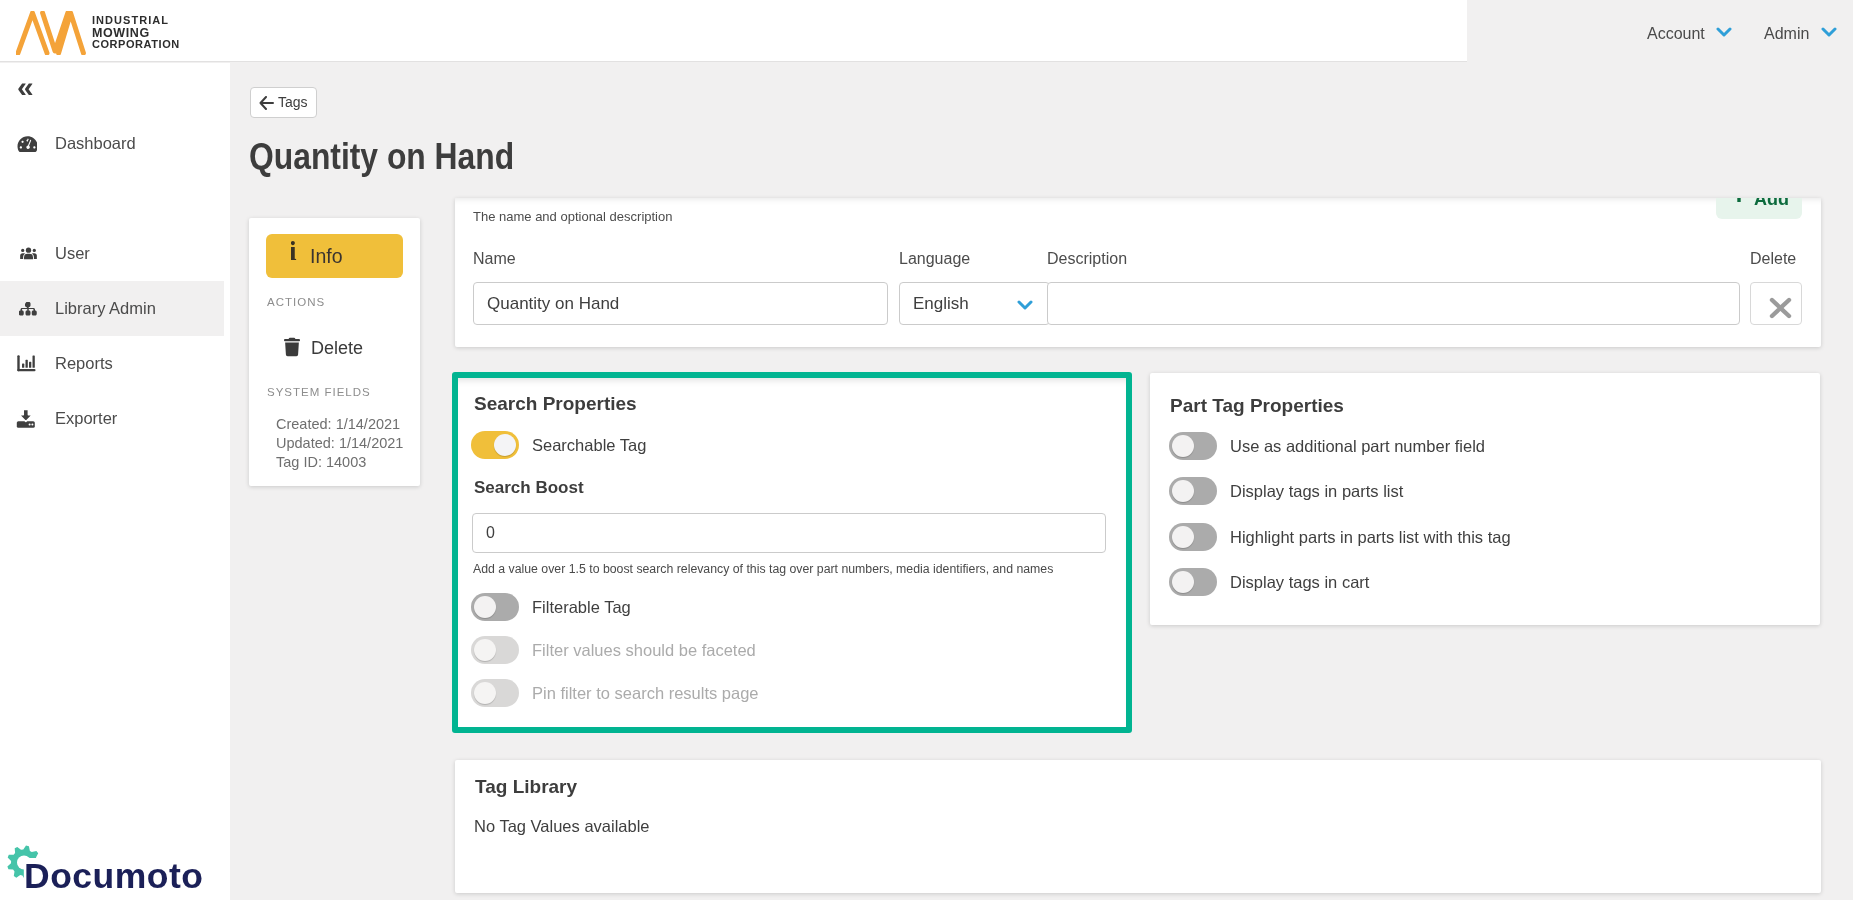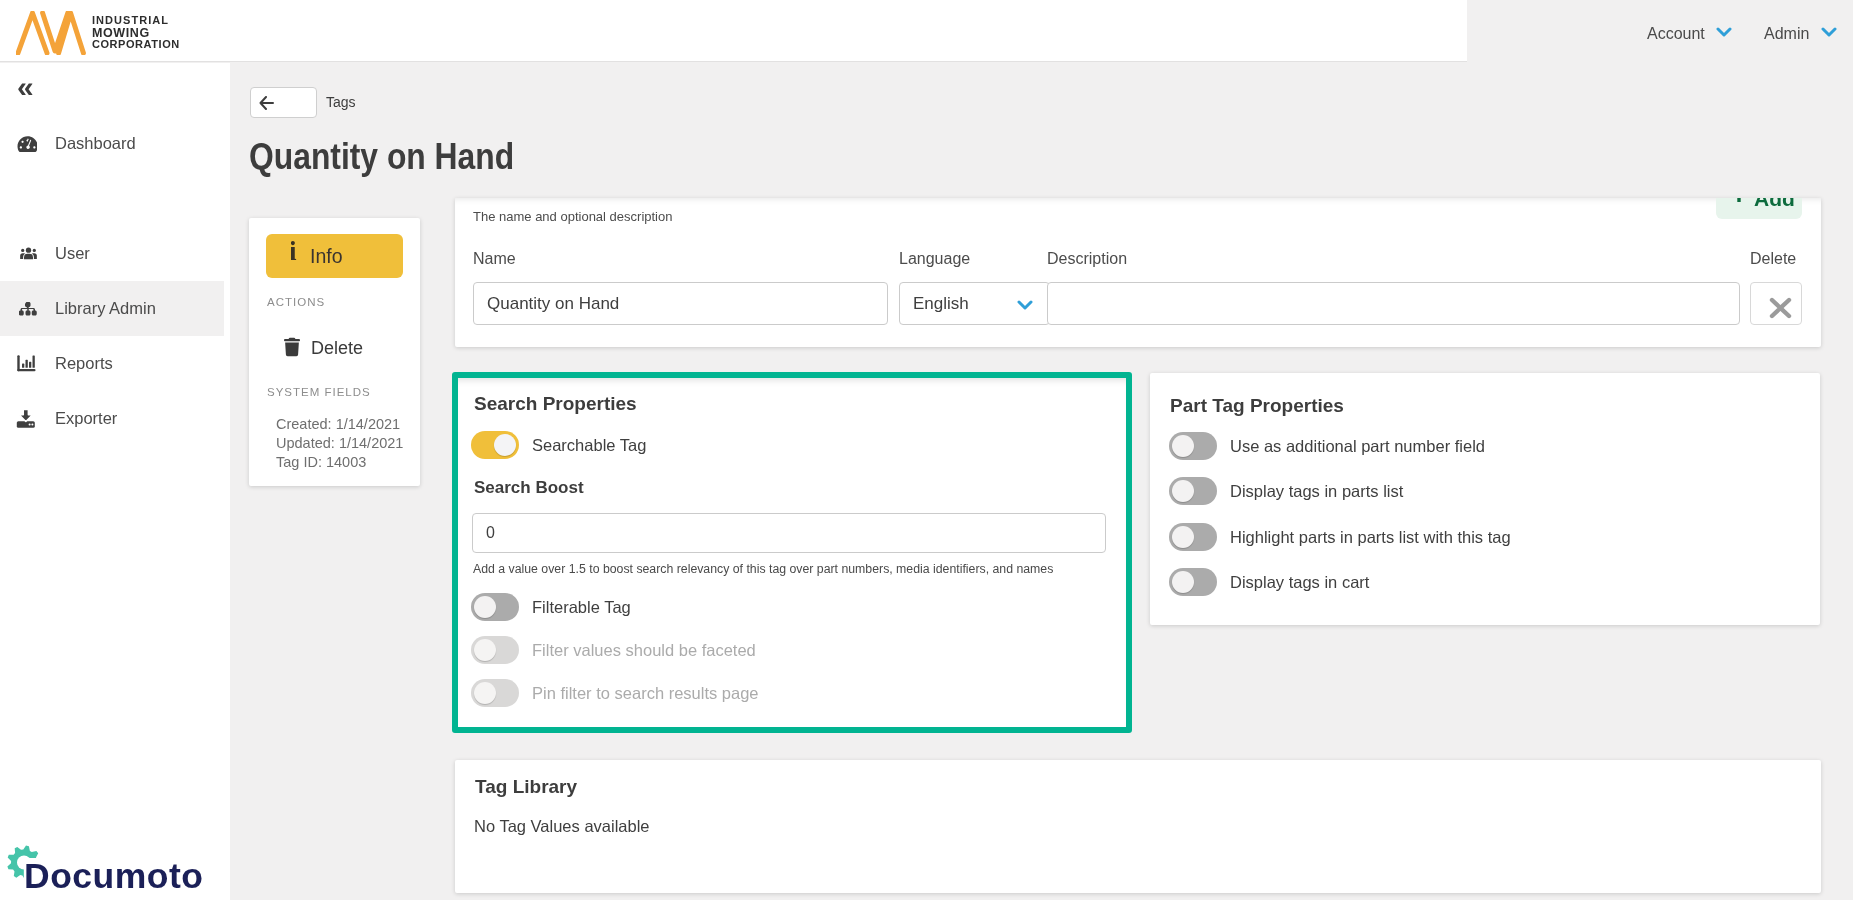--- a/index.html
+++ b/index.html
@@ -132,21 +132,21 @@
     <circle cx="18" cy="27.5" r="7" fill="#fff"></circle>
     <rect x="19" y="23" width="190" height="39" fill="#fff"></rect>
     <text x="18" y="53" font-family="Liberation Sans, sans-serif" font-weight="bold" font-size="35.5" fill="#1b2058" stroke="#ffffff" stroke-width="5" paint-order="stroke" letter-spacing="0.5">Documoto</text>
   </svg>
 </div>
 
 <div class="abs" style="left:250px;top:87px;width:67px;height:31px;background:#fff;border:1px solid #cfcfcf;border-radius:4px;">
   <svg class="abs" style="left:8px;top:8px" width="15" height="14" viewBox="0 0 15 14">
       <path d="M7,1 L1.5,7 L7,13 M1.5,7 L14,7" fill="none" stroke="#3d3d3d" stroke-width="2" stroke-linecap="round" stroke-linejoin="round"></path>
     </svg>
-  <div class="abs" style="left:27px;top:0;height:29px;line-height:29px;font-size:14px;color:#3d3d3d;margin-left:48px;">Tags</div>
+  <div class="abs" style="left:27px;top:0;height:29px;line-height:29px;font-size:14px;color:#3d3d3d;">Tags</div>
 </div>
 <div class="abs" style="left:249px;top:138px;font-size:37px;line-height:37px;font-weight:bold;color:#3d3d3d;transform:scaleX(0.86);transform-origin:0 0;">Quantity on Hand</div>
 
 <div class="card" style="left:249px;top:218px;width:171px;height:268px;">
   <div class="abs" style="left:17px;top:16px;width:137px;height:44px;background:#f0bf3a;border-radius:6px;">
     <svg class="abs" style="left:25px;top:5px" width="10" height="26" viewBox="0 0 10 26">
         <text x="-2" y="21" font-family="Liberation Serif, serif" font-weight="bold" font-size="27" fill="#3a3223">i</text>
       </svg>
     <div class="abs" style="left:44px;top:0;height:44px;line-height:44px;font-size:19.5px;color:#3a3430;">Info</div>
   </div>
@@ -159,21 +159,21 @@
   </div>
   <div class="abs" style="left:18px;top:168px;font-size:11.5px;letter-spacing:1.0px;color:#8d8d8d;">SYSTEM FIELDS</div>
   <div class="abs" style="left:27px;top:197px;font-size:14.5px;color:#6f6f6f;line-height:19px;">Created: 1/14/2021<br>Updated: 1/14/2021<br>Tag ID: 14003</div>
 </div>
 
 <div class="card" style="left:455px;top:198px;width:1366px;height:149px;overflow:hidden;border-radius:0 0 2px 2px;box-shadow:0 1px 4px rgba(0,0,0,0.16), inset 0 6px 6px -5px rgba(0,0,0,0.10);">
   <div class="abs" style="right:19px;top:-19px;width:86px;height:40px;background:#e7f4ec;border-radius:6px;color:#0c6b3d;">
     <svg class="abs" style="left:17px;top:11px" width="12" height="12" viewBox="0 0 12 12">
         <path d="M6,0 V12 M0,6 H12" stroke="#0c6b3d" stroke-width="3.4"></path>
       </svg>
-    <div class="abs" style="left:38px;top:0;height:40px;line-height:40px;font-size:21px;font-weight:bold;">Add</div>
+    <div class="abs" style="left:38px;top:0;height:40px;line-height:40px;font-size:18px;font-weight:bold;">Add</div>
   </div>
   <div class="abs" style="left:18px;top:11px;font-size:13px;color:#4c4c4c;">The name and optional description</div>
   <div class="flabel" style="left:18px;top:52px;">Name</div>
   <div class="flabel" style="left:444px;top:52px;">Language</div>
   <div class="flabel" style="left:592px;top:52px;">Description</div>
   <div class="flabel" style="left:1295px;top:52px;">Delete</div>
   <div class="inputbox" style="left:18px;top:84px;width:415px;">Quantity on Hand</div>
   <div class="inputbox" style="left:444px;top:84px;width:151px;">English
     <svg class="abs" style="right:16px;top:17px" width="16" height="10" viewBox="0 0 16 10">
         <path d="M2,2 L8,8 L14,2" fill="none" stroke="#2f9fd8" stroke-width="3" stroke-linecap="round" stroke-linejoin="round"></path>

